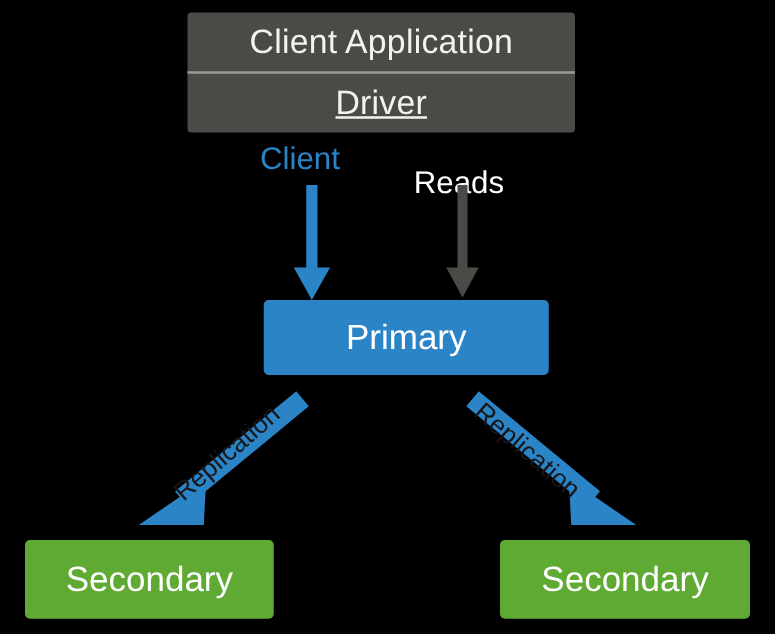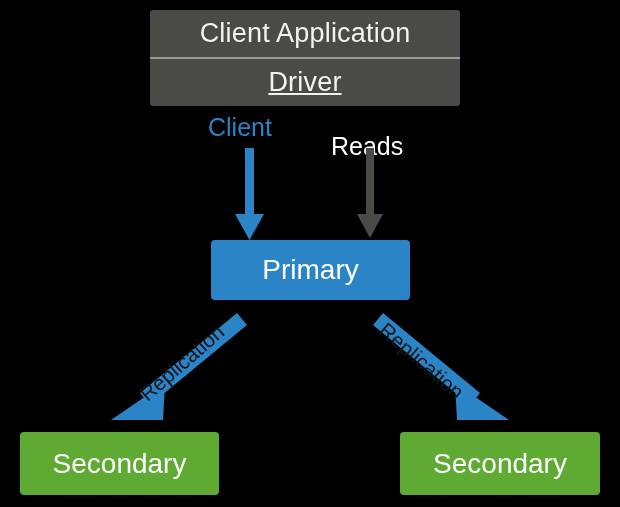--- a/index.html
+++ b/index.html
@@ -83,21 +83,21 @@
     display: flex;
     align-items: center;
     justify-content: center;
     border-radius: 4px;
     color: #ffffff;
     white-space: nowrap;
   }
   .node.primary {
     left: 211px;
     top: 240px;
-    width: 199px;
+    width: 228px;
     height: 60px;
     background: #2b84c6;
     font-size: 28px;
   }
   .node.secondary-left {
     left: 20px;
     top: 432px;
     width: 199px;
     height: 63px;
     background: #5faa32;

